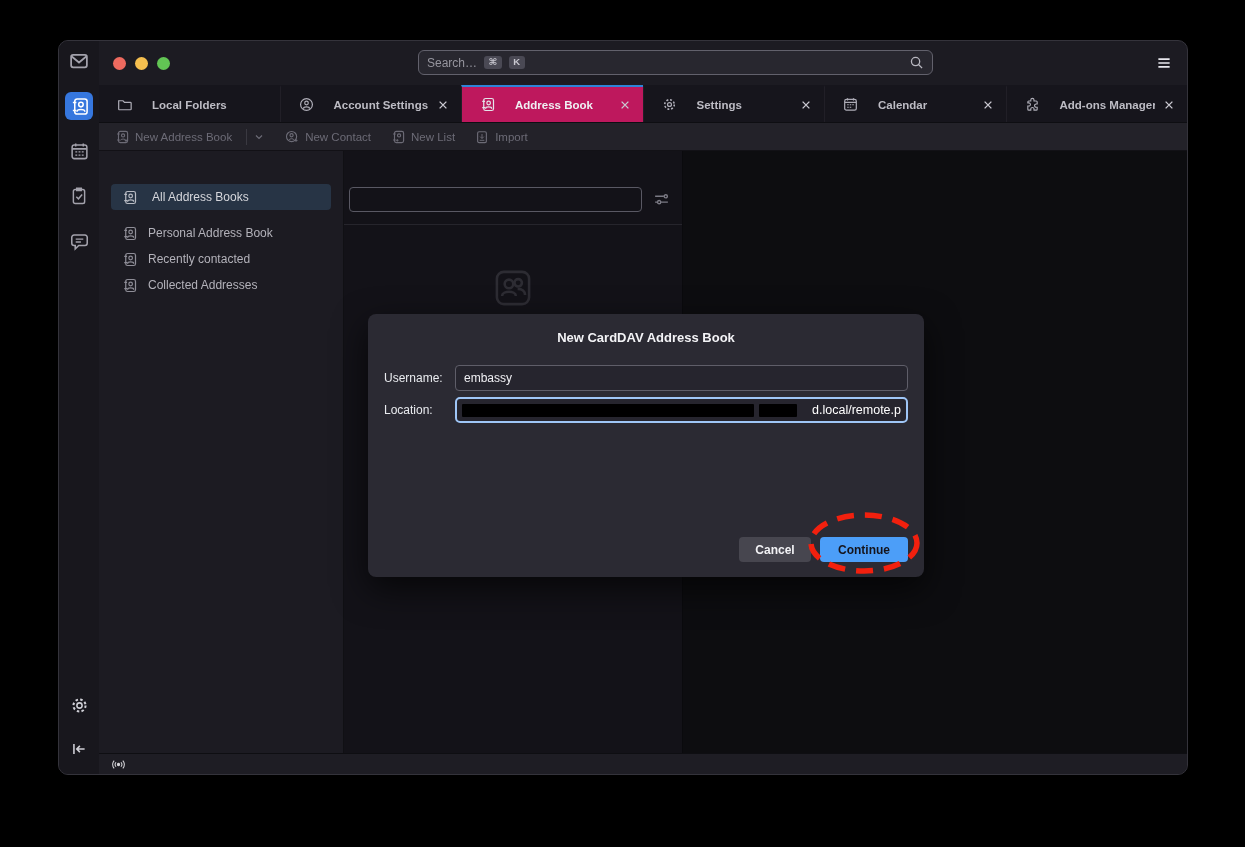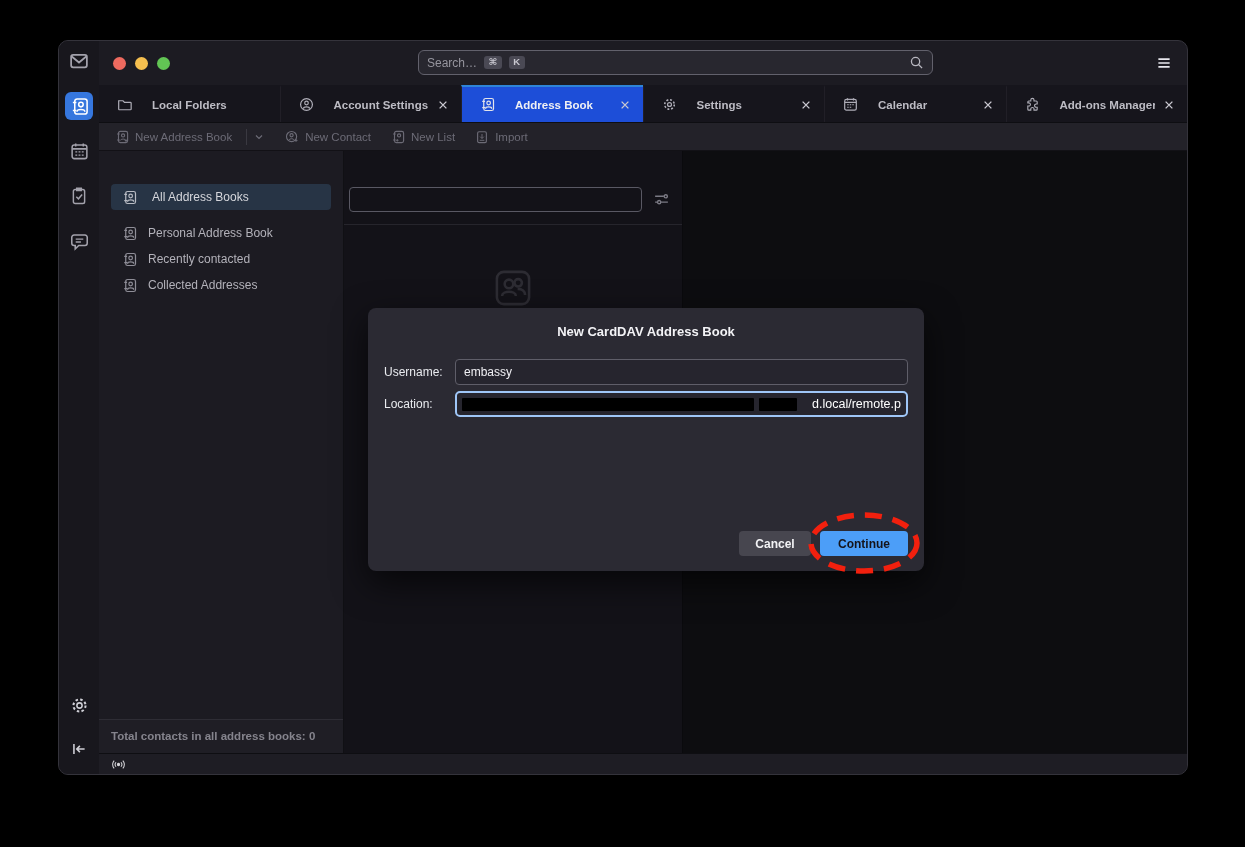--- a/index.html
+++ b/index.html
@@ -37,21 +37,21 @@
 
   
   .tabbar { height:38px; background:#16151c; display:flex; border-bottom:1px solid #0e0e12; flex:none; }
   .tab { flex:1; display:flex; align-items:center; gap:8px; padding:0 12px 0 18px;
          border-top:2px solid transparent; border-left:1px solid #211f27;
          color:#bdbcc4; font-size:11.5px; font-weight:700; min-width:0; }
   .tab:first-child { border-left:none; }
   .tab .ticon { display:flex; flex:none; color:#aeadb7; }
   .tab .tlabel { flex:1; white-space:nowrap; overflow:hidden;padding-left:12px; }
   .tab .tclose { flex:none; color:#c9c8d0; display:flex; }
-  .tab.active { background:#1d4ed8; border-top-color:#2e84d8; color:#eff0f3; }
+  .tab.active { background:#be185d; border-top-color:#2e84d8; color:#eff0f3; }
   .tab.active .ticon { color:#e4e4ea; }
 
   
   .toolbar { height:28px; background:#232229; border-bottom:1px solid #121116;
              display:flex; align-items:center; padding-left:16px; gap:20px;
              color:#6c6b76; font-size:11.5px; flex:none; }
   .tbtn { display:flex; align-items:center; gap:6px; white-space:nowrap; }
   .tbtn .sep { width:1px; height:16px; background:#3a3941; margin-left:8px; }
 
   
@@ -78,21 +78,21 @@
   .lp-body { flex:1; display:flex; justify-content:center; align-items:flex-start; padding-top:40px; }
   .watermark { color:#2d2c33; display:flex; }
 
   .detailpane { flex:1; background:#0d0d10; }
 
   
   .statusbar { height:21px; background:#1e1d24; border-top:1px solid #0e0e12;
                display:flex; align-items:center; padding-left:12px; color:#d6d6da; flex:none; }
 
   
-  .dialog { position:absolute; left:309px; top:267px; width:556px; height:263px;
+  .dialog { position:absolute; left:309px; top:273px; width:556px; height:263px;
             background:#2b2a33; border-radius:8px; box-shadow:0 12px 34px rgba(0,0,0,.66);
             z-index:5; display:flex; flex-direction:column; }
   .dlg-title { margin-top:16px; text-align:center; font-size:13px; font-weight:700; color:#f3f3f6; }
   .dlg-row { display:flex; align-items:center; margin:0 16px; }
   .dlg-row.username { margin-top:20px; }
   .dlg-row.location { margin-top:6px; }
   .dlg-label { width:71px; font-size:12px; color:#e9ebef; flex:none; }
   .dlg-input { flex:1; height:26px; background:#26252e; border:1px solid #5f5e69;
                border-radius:4px; color:#f0f0f4; font-size:12px; padding:0 8px; outline:none; }
   .loc-field { flex:1; height:26px; background:#26252e; border:2px solid #9fc6f7;
@@ -382,21 +382,20 @@
                 <svg width="15" height="15" viewBox="0 0 16 16" fill="none" stroke="currentColor" stroke-width="1.3">
                   <rect x="4" y="1.6" width="10.4" height="12.8" rx="2"></rect>
                   <path d="M2.4 4.6 h3 M2.4 11.4 h3"></path>
                     <circle cx="9.2" cy="6.4" r="1.9"></circle>
                   <path d="M5.9 12.4 c0-2.4 6.6-2.4 6.6 0"></path>
                 </svg>
               </span>
               <span>Collected Addresses</span>
             </div>
           </div>
-          <div class="sb-bottom">Total contacts in all address books: 0</div>
         </div>
 
         <div class="listpane">
           <div class="lp-header">
             <input class="lp-search" type="text" value="" style="">
             <span class="lp-opts">
               <svg width="17" height="17" viewBox="0 0 16 16" fill="none" stroke="currentColor" stroke-width="1.3">
                 <path d="M2 5 h8.2 M13.6 5 h0.4 M2 10.5 h2.2 M7.6 10.5 h6.4"></path>
                 <circle cx="12" cy="5" r="1.5"></circle>
                   <circle cx="5.8" cy="10.5" r="1.5"></circle>

